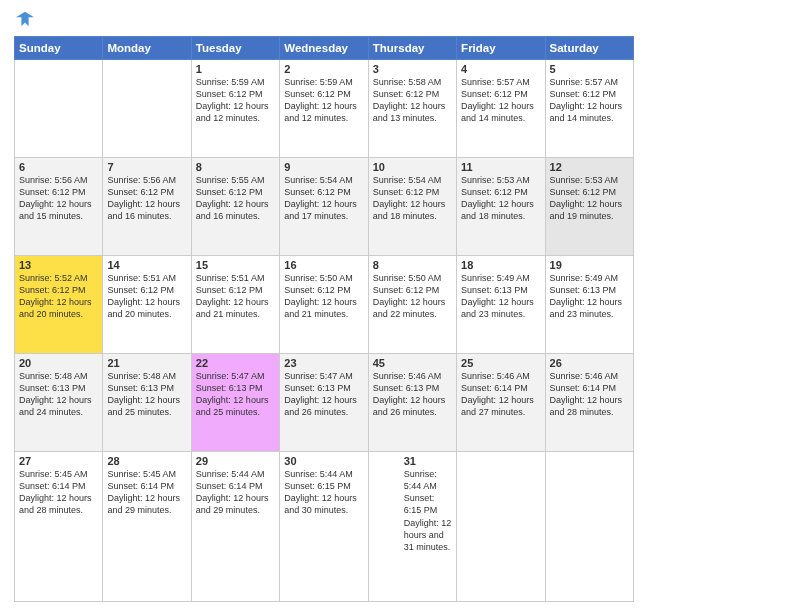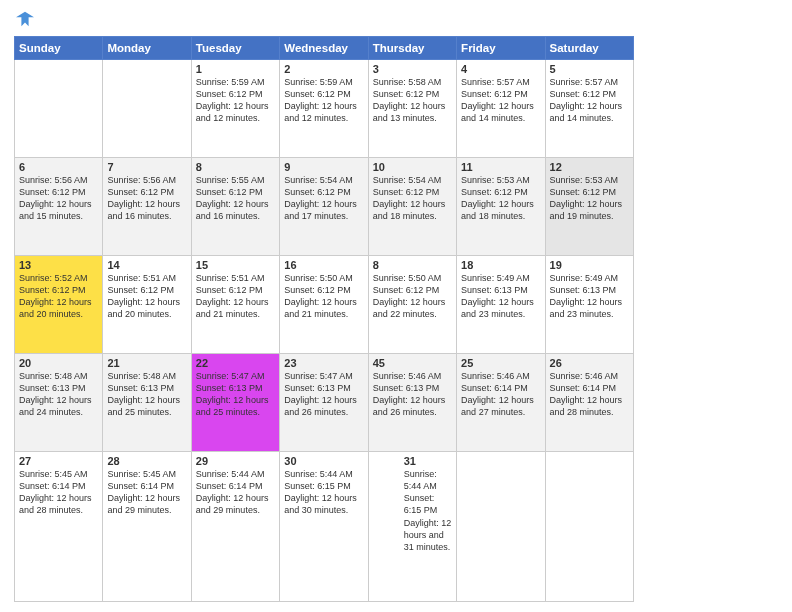--- a/index.html
+++ b/index.html
@@ -264,21 +264,21 @@
             <div class="day-info">Sunrise: 5:48 AM
 Sunset: 6:13 PM
 Daylight: 12 hours and 24 minutes.</div>
           </td>
           <td style="background-color: rgb(242, 242, 242);">
             <span class="day-num">21</span>
             <div class="day-info">Sunrise: 5:48 AM
 Sunset: 6:13 PM
 Daylight: 12 hours and 25 minutes.</div>
           </td>
-          <td style="background-color: #d946ef;">
+          <td style="background-color: #f0abfc;">
             <span class="day-num">22</span>
             <div class="day-info">Sunrise: 5:47 AM
 Sunset: 6:13 PM
 Daylight: 12 hours and 25 minutes.</div>
           </td>
           <td style="background-color: rgb(242, 242, 242);">
             <span class="day-num">23</span>
             <div class="day-info">Sunrise: 5:47 AM
 Sunset: 6:13 PM
 Daylight: 12 hours and 26 minutes.</div>

